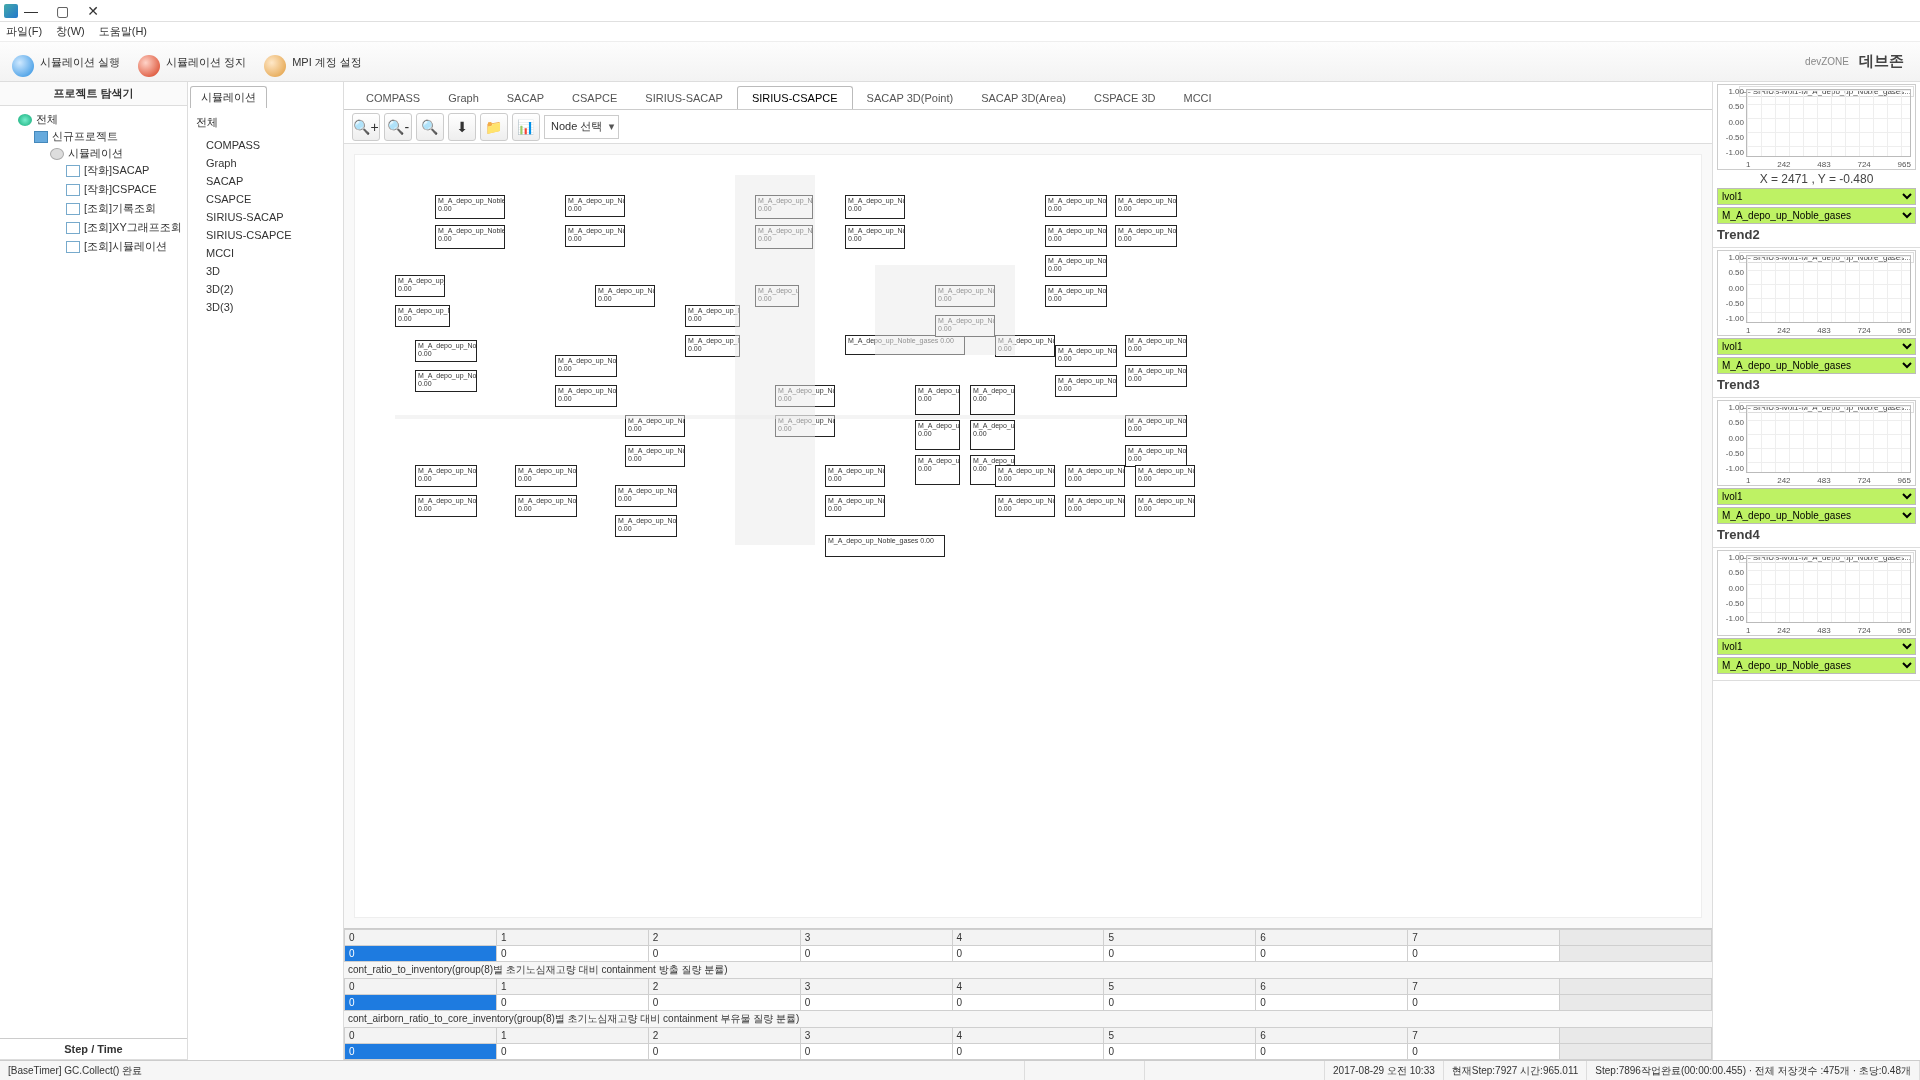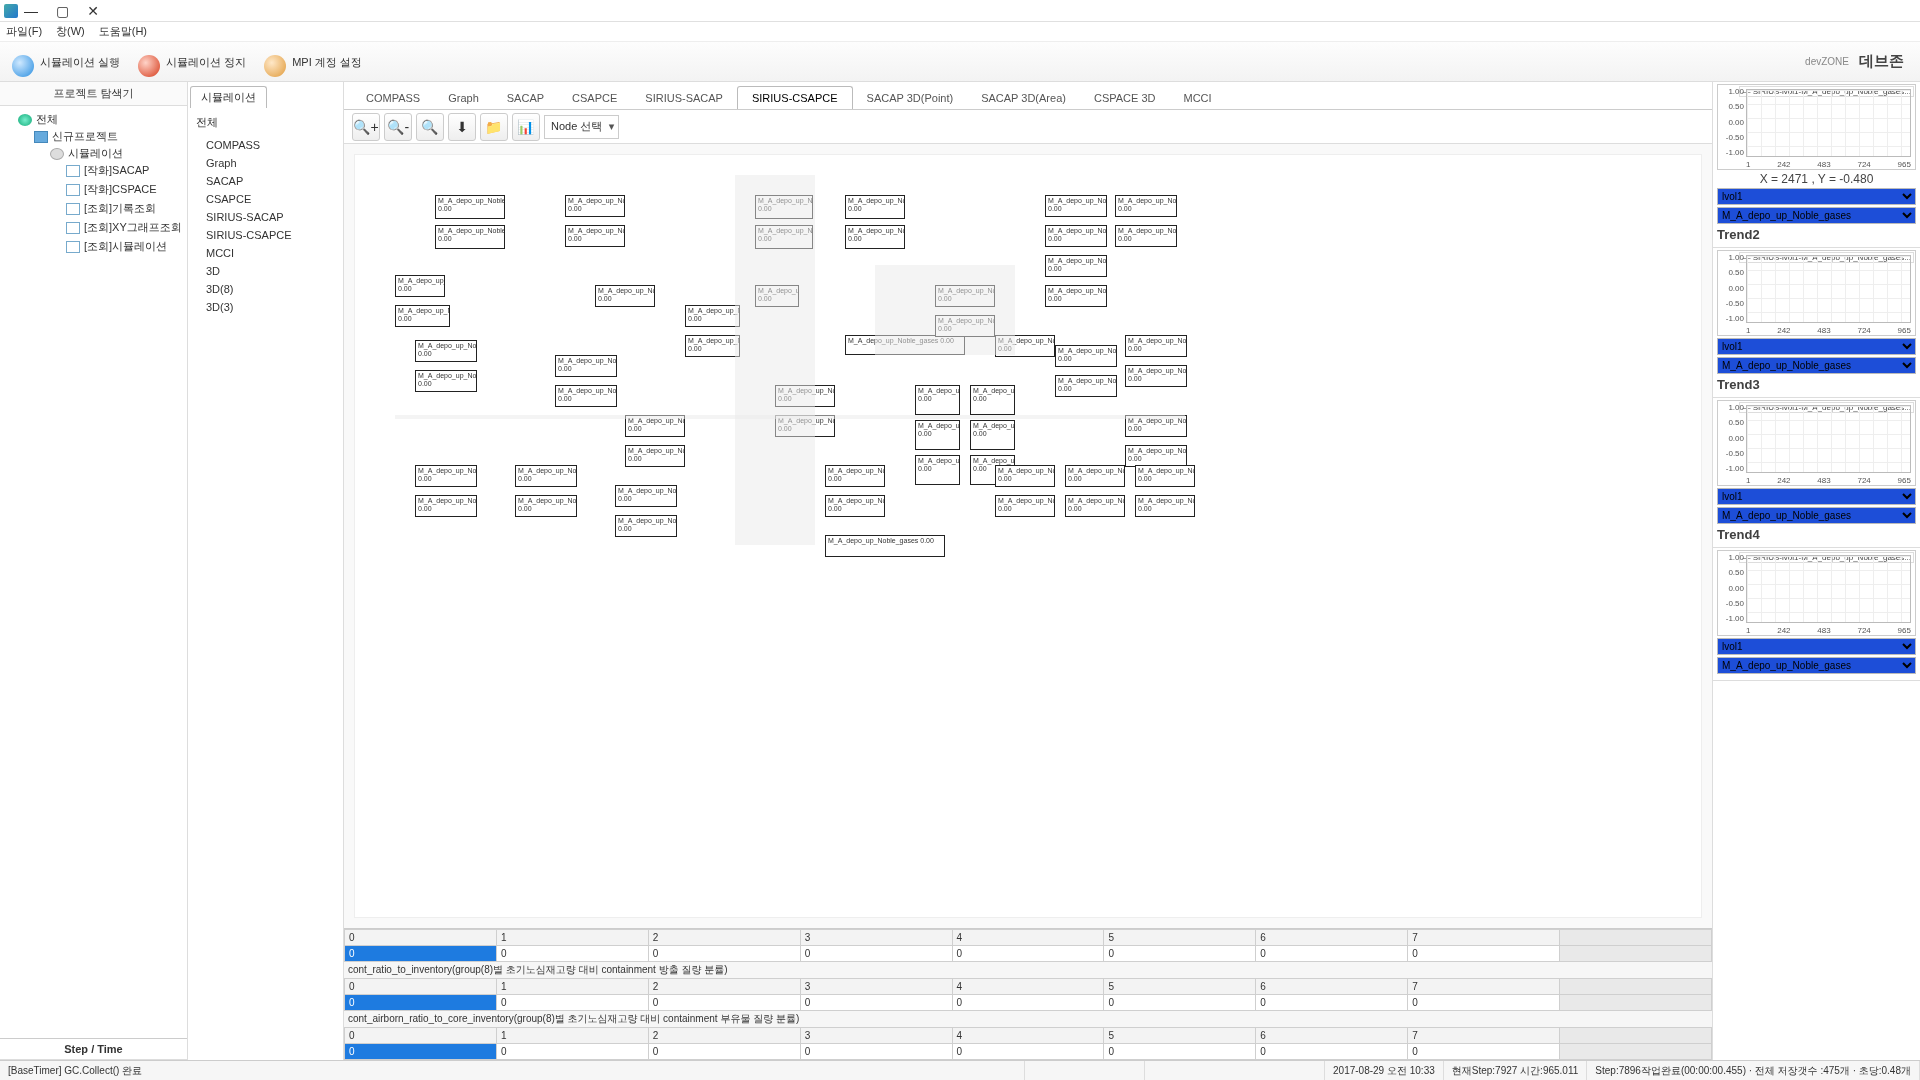--- a/index.html
+++ b/index.html
@@ -19,21 +19,21 @@
 .ic-user{background:radial-gradient(circle at 35% 35%, #ffe8c8, #e09a3a);}
 .toolbar .spacer{flex:1}
 .devzone{font-size:10px;color:#888;margin-right:4px}
 
 .columns { display: flex; height: calc(100vh - 22px - 20px - 40px - 20px); }
 .leftcol { width: 188px; border-right: 1px solid #ddd; display:flex; flex-direction:column;}
 .midcol { width: 156px; border-right: 1px solid #ddd; display:flex; flex-direction:column;}
 .maincol { flex: 1; display:flex; flex-direction:column; min-width:0;}
 .rightcol { width: 208px; border-left:1px solid #ddd; display:flex; flex-direction:column; overflow:hidden;}
 
-.panel-head { font-weight: normal; text-align:center; padding: 4px 4px; border-bottom:1px solid #ddd; background:#fafafa;}
+.panel-head { font-weight: bold; text-align:center; padding: 4px 4px; border-bottom:1px solid #ddd; background:#fafafa;}
 .tab-active { background:#fff; border:1px solid #bbb; border-bottom:none; border-radius:3px 3px 0 0; padding:3px 10px; display:inline-block; margin:2px 0 0 2px;}
 
 .tree { padding: 4px 2px; overflow:auto; flex:1;}
 .tree ul { list-style:none; padding-left:16px;}
 .tree li { padding: 2px 0; white-space:nowrap; cursor:pointer;}
 .tree .ico { display:inline-block; width:14px; height:12px; margin-right:4px; vertical-align:middle;}
 .ico-world{background:radial-gradient(circle,#7ec,#1a7);border-radius:50%;}
 .ico-box{background:#6ad;border:1px solid #48b;}
 .ico-gear{background:#ddd;border:1px solid #aaa;border-radius:50%;}
 .ico-doc{background:#fff;border:1px solid #7ac;}
@@ -69,21 +69,21 @@
 .strow .k{width:60%;padding:4px 6px;text-align:center;}
 .strow .v{flex:1;padding:4px 6px;text-align:right;}
 
 .trend{border-bottom:1px solid #ddd;padding:2px 4px 4px;}
 .trend .t-mini{height:86px;border:1px solid #ccc;position:relative;background:#fff;margin-bottom:2px;}
 .trend .t-mini .legend{position:absolute;top:1px;right:1px;font-size:8px;color:#444;background:#fff;border:1px solid #ddd;padding:0 2px;white-space:nowrap;max-width:90%;overflow:hidden;text-overflow:ellipsis;}
 .trend .t-mini .yax{position:absolute;left:2px;top:2px;bottom:12px;width:24px;display:flex;flex-direction:column;justify-content:space-between;font-size:8px;color:#555;text-align:right;}
 .trend .t-mini .grid{position:absolute;left:28px;right:4px;top:4px;bottom:12px;background:repeating-linear-gradient(to right,#eee 0 1px,transparent 1px 14px),repeating-linear-gradient(to bottom,#eee 0 1px,transparent 1px 14px);border:1px solid #bbb;}
 .trend .t-mini .xax{position:absolute;left:28px;right:4px;bottom:0;display:flex;justify-content:space-between;font-size:8px;color:#555;}
 .trend .coords{font-size:12px;color:#444;margin:1px 0 2px;text-align:center;}
-.trend select{width:100%;height:17px;font-size:10px;margin-bottom:2px;border:1px solid #bbb;background:#1d4ed8;}
+.trend select{width:100%;height:17px;font-size:10px;margin-bottom:2px;border:1px solid #bbb;background:#bef264;}
 .trend .t-title{font-size:13px;font-weight:bold;margin:1px 0;color:#404040;}
 
 .statusbar{height:20px;border-top:1px solid #ccc;display:flex;align-items:center;font-size:10px;color:#333;background:#f6f6f6;}
 .statusbar .cell{padding:0 8px;border-right:1px solid #ddd;height:100%;display:flex;align-items:center;white-space:nowrap;}
 .statusbar .flex{flex:1}
 </style>
 </head>
 <body>
 
 <div class="titlebar">
@@ -155,21 +155,21 @@
       <div>전체</div>
       <div id="simitems" style="padding-left:10px">
           <div>COMPASS</div>
           <div>Graph</div>
           <div>SACAP</div>
           <div>CSAPCE</div>
           <div>SIRIUS-SACAP</div>
           <div>SIRIUS-CSAPCE</div>
           <div>MCCI</div>
           <div>3D</div>
-          <div>3D(8)</div>
+          <div>3D(2)</div>
           <div>3D(3)</div>
         </div>
     </div>
   </div>
 
   <div class="maincol">
     <div class="tabsbar" id="maintabs">
         <span class="tab">COMPASS</span>
         <span class="tab">Graph</span>
         <span class="tab">SACAP</span>

